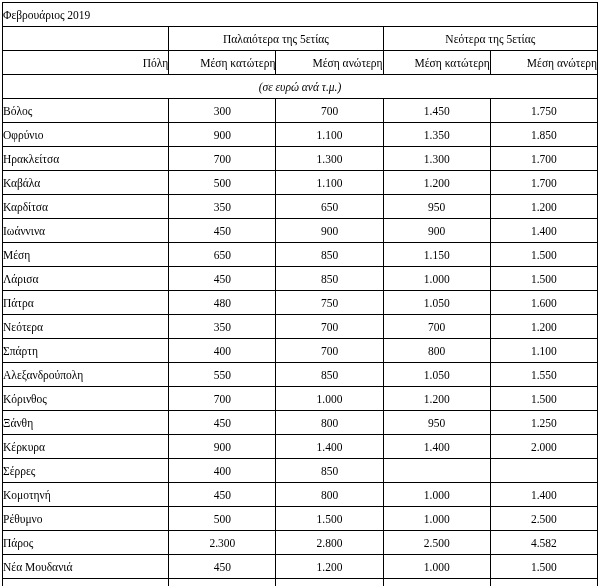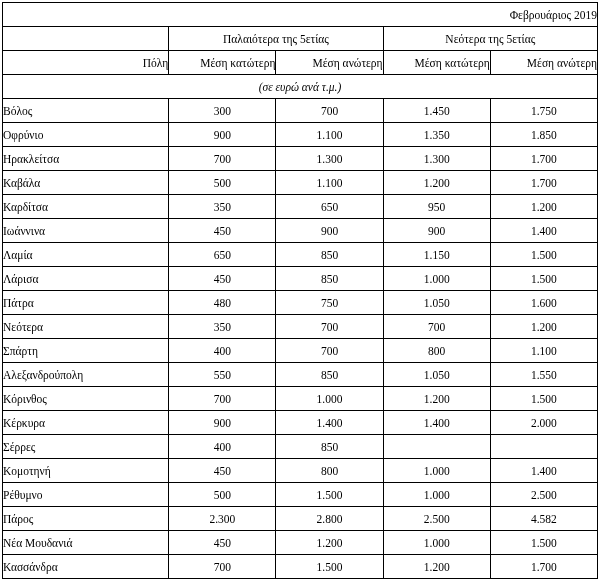--- a/index.html
+++ b/index.html
@@ -23,21 +23,21 @@
   table.price-table td,
   table.price-table th {
     border: 1px solid #000000;
     font-size: 11.5px;
     padding: 0;
     height: 23px;
     vertical-align: middle;
     font-weight: normal;
   }
   .title-cell {
-    text-align: right;
+    text-align: left;
     font-weight: bold;
     font-size: 12px;
     height: 22px;
     font-family: Liberation Serif, serif;
   }
   .group-head {
     text-align: center;
     font-weight: bold;
     font-size: 11.5px;
     height: 22px;
@@ -140,21 +140,21 @@
       <td class="num-cell">1.200</td>
     </tr>
     <tr>
       <td class="city-cell">Ιωάννινα</td>
       <td class="num-cell">450</td>
       <td class="num-cell">900</td>
       <td class="num-cell">900</td>
       <td class="num-cell">1.400</td>
     </tr>
     <tr>
-      <td class="city-cell">Λαμία</td>
+      <td class="city-cell">Μέση</td>
       <td class="num-cell">650</td>
       <td class="num-cell">850</td>
       <td class="num-cell">1.150</td>
       <td class="num-cell">1.500</td>
     </tr>
     <tr>
       <td class="city-cell">Λάρισα</td>
       <td class="num-cell">450</td>
       <td class="num-cell">850</td>
       <td class="num-cell">1.000</td>
@@ -189,20 +189,27 @@
       <td class="num-cell">1.550</td>
     </tr>
     <tr>
       <td class="city-cell">Κόρινθος</td>
       <td class="num-cell">700</td>
       <td class="num-cell">1.000</td>
       <td class="num-cell">1.200</td>
       <td class="num-cell">1.500</td>
     </tr>
     <tr>
+      <td class="city-cell">Ξάνθη</td>
+      <td class="num-cell">450</td>
+      <td class="num-cell">800</td>
+      <td class="num-cell">950</td>
+      <td class="num-cell">1.250</td>
+    </tr>
+    <tr>
       <td class="city-cell">Κέρκυρα</td>
       <td class="num-cell">900</td>
       <td class="num-cell">1.400</td>
       <td class="num-cell">1.400</td>
       <td class="num-cell">2.000</td>
     </tr>
     <tr>
       <td class="city-cell">Σέρρες</td>
       <td class="num-cell">400</td>
       <td class="num-cell">850</td>

